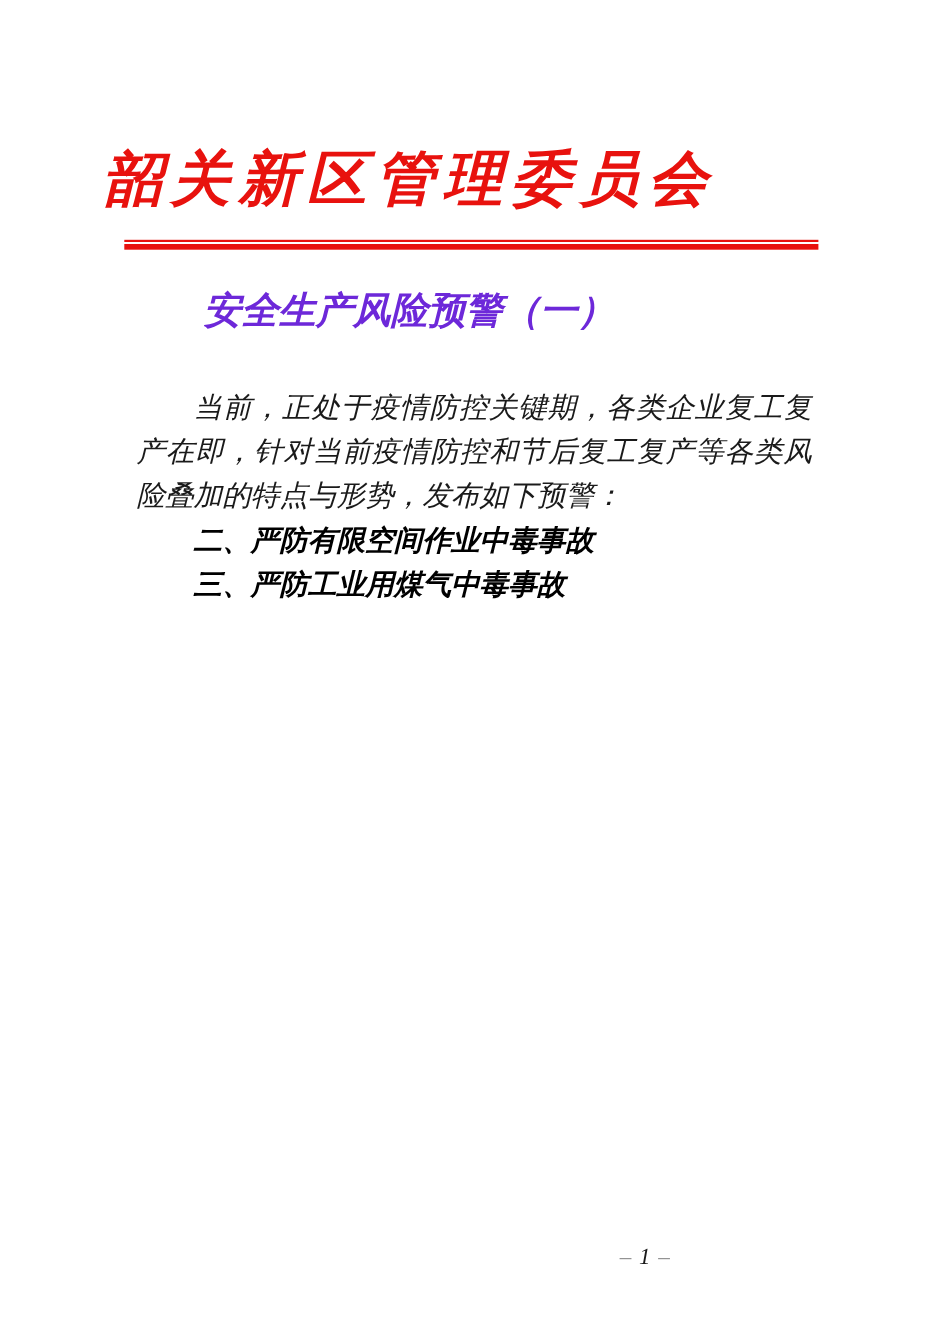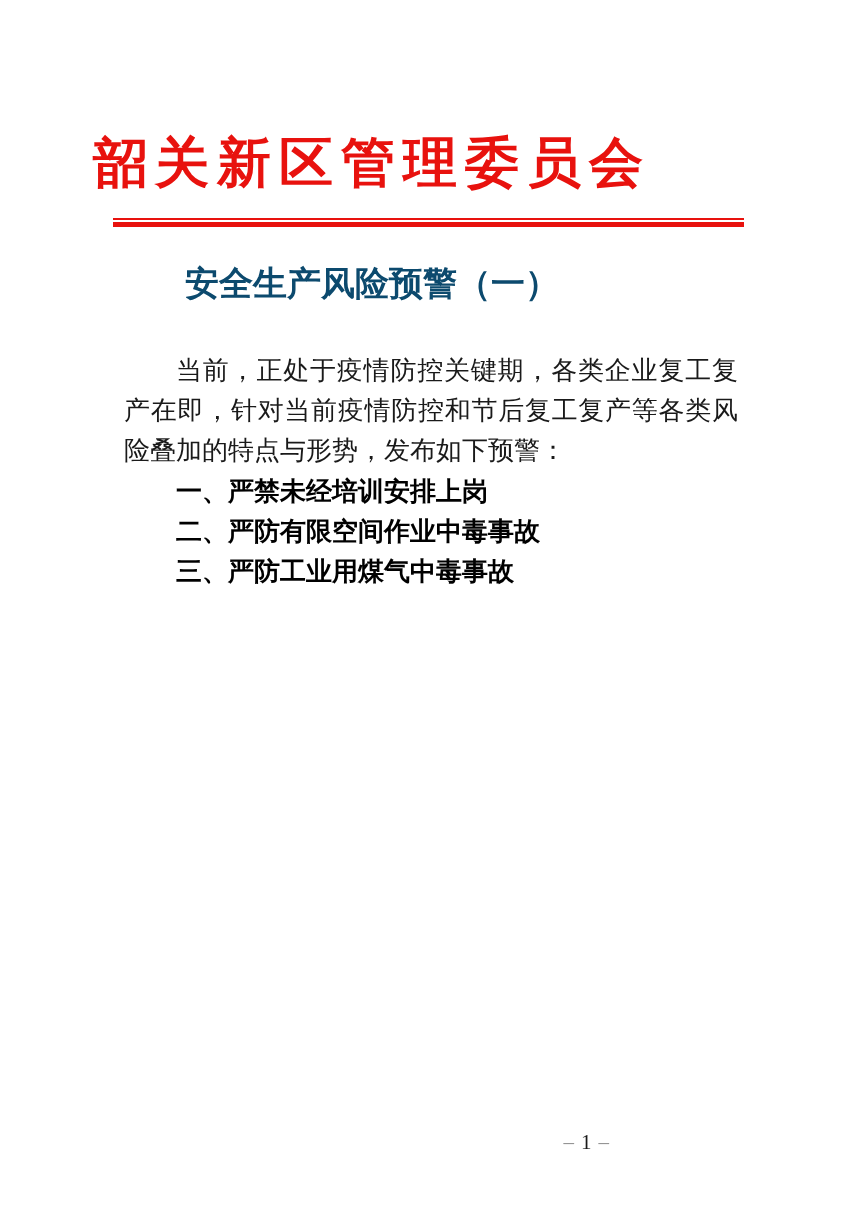--- a/index.html
+++ b/index.html
@@ -7,20 +7,21 @@
     padding: 0;
     background: #ffffff;
     font-family: "Liberation Serif", serif;
   }
   .page {
     position: relative;
     width: 744px;
     height: 1216px;
     background: #ffffff;
     overflow: hidden;
+    font-style: italic;
   }
   
   .org-title {
     position: absolute;
     top: 128px;
     left: 0;
     width: 100%;
     text-align: center;
     font-size: 54px;
     line-height: 70px;
@@ -47,21 +48,21 @@
   
   .doc-title {
     position: absolute;
     top: 262px;
     left: 0;
     width: 100%;
     text-align: center;
     font-size: 34px;
     line-height: 44px;
     font-weight: bold;
-    color: #0c4a6e;
+    color: #6d28d9;
     font-family: "Liberation Serif", serif;
     white-space: nowrap;
   }
   
   .content {
     position: absolute;
     top: 351px;
     left: 124px;
     width: 614px;
     font-size: 26px;
@@ -110,21 +111,20 @@
   <div class="org-title">韶关新区管理委员会</div>
 
   <div class="red-rule"></div>
 
   <div class="doc-title">安全生产风险预警（一）</div>
 
   <div class="content">
 
     <p>当前，正处于疫情防控关键期，各类企业复工复产在即，针对当前疫情防控和节后复工复产等各类风险叠加的特点与形势，发布如下预警：</p>
 
-    <p class="section-heading">一、严禁未经培训安排上岗</p>
 
     <p class="section-heading">二、严防有限空间作业中毒事故</p>
 
     <p class="section-heading">三、严防工业用煤气中毒事故</p>
 
   </div>
 
   <div class="page-number">
     <span class="dash">–</span><span class="num">1</span><span class="dash">–</span>
   </div>

